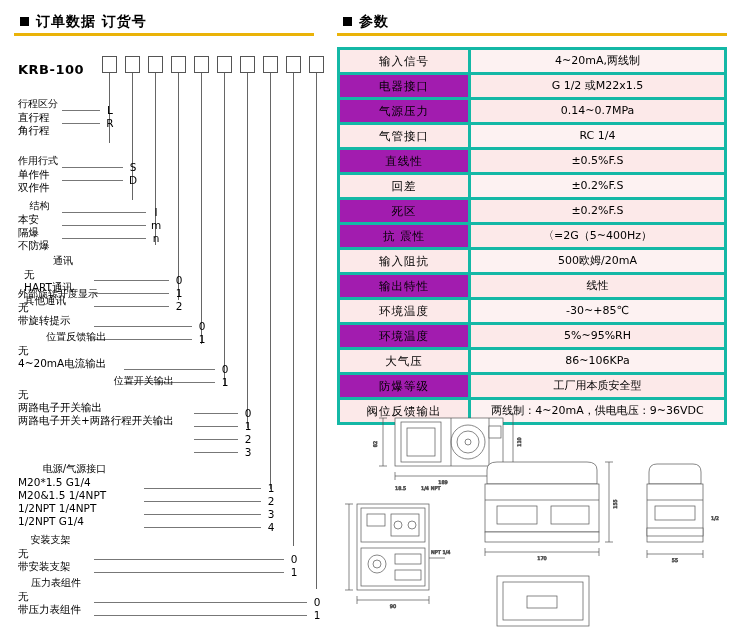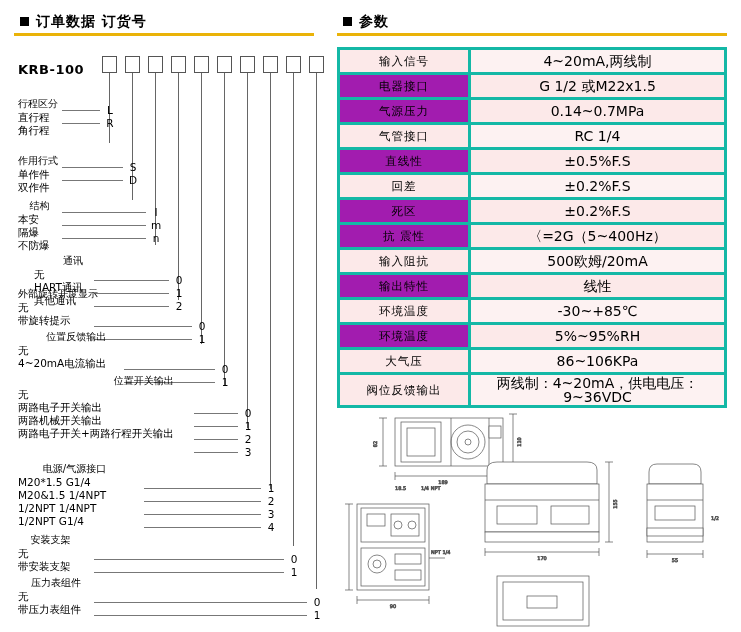--- a/index.html
+++ b/index.html
@@ -124,21 +124,21 @@
     line-height: 14px;
   }
   #param-table td.k {
     width: 120px;
     background: #fce9e9;
     font-size: 11.5px;
     letter-spacing: 1px;
   }
   #param-table td.v {
     background: #fdf2f2;
-    font-size: 14px;
+    font-size: 11px;
   }
   #param-table tr.alt td.k { background: #a21caf; }
   #param-table tr.alt td.v { background: #fce9e9; }
 
   
   #drawings {
     position: absolute;
     left: 337px;
     top: 408px;
     width: 398px;
@@ -214,21 +214,21 @@
       <div class="opt"><span class="o-label">隔爆</span></div>
       <div class="opt"><span class="o-label">不防爆</span></div>
     </div>
     <div class="leader" style="left:48px; top:168px; width:84px;"></div>
     <div class="leader" style="left:48px; top:181px; width:84px;"></div>
     <div class="leader" style="left:48px; top:194px; width:84px;"></div>
     <div class="val" style="left:135px; top:162px;">I</div>
     <div class="val" style="left:135px; top:175px;">m</div>
     <div class="val" style="left:135px; top:188px;">n</div>
 
-    <div class="grp" style="left:20px; top:210px;">
+    <div class="grp" style="left:10px; top:210px;">
       <div class="g-title">通讯</div>
       <div class="opt"><span class="o-label">无</span></div>
       <div class="opt"><span class="o-label">HART通讯</span></div>
       <div class="opt"><span class="o-label">其他通讯</span></div>
     </div>
     <div class="leader" style="left:80px; top:236px; width:75px;"></div>
     <div class="leader" style="left:80px; top:249px; width:75px;"></div>
     <div class="leader" style="left:80px; top:262px; width:75px;"></div>
     <div class="val" style="left:158px; top:230px;">0</div>
     <div class="val" style="left:158px; top:243px;">1</div>
@@ -251,21 +251,20 @@
     </div>
     <div class="leader" style="left:110px; top:325px; width:91px;"></div>
     <div class="leader" style="left:110px; top:338px; width:91px;"></div>
     <div class="val" style="left:204px; top:319px;">0</div>
     <div class="val" style="left:204px; top:332px;">1</div>
 
     <div class="grp" style="left:4px; top:330px;">
       <div class="g-title">位置开关输出</div>
       <div class="opt"><span class="o-label">无</span></div>
       <div class="opt"><span class="o-label">两路电子开关输出</span></div>
-      <div class="opt"><span class="o-label">两路机械开关输出</span></div>
       <div class="opt"><span class="o-label">两路电子开关+两路行程开关输出</span></div>
     </div>
     <div class="leader" style="left:180px; top:369px; width:44px;"></div>
     <div class="leader" style="left:180px; top:382px; width:44px;"></div>
     <div class="leader" style="left:180px; top:395px; width:44px;"></div>
     <div class="leader" style="left:180px; top:408px; width:44px;"></div>
     <div class="val" style="left:227px; top:363px;">0</div>
     <div class="val" style="left:227px; top:376px;">1</div>
     <div class="val" style="left:227px; top:389px;">2</div>
     <div class="val" style="left:227px; top:402px;">3</div>
@@ -354,20 +353,24 @@
         <td class="k">环境温度</td>
         <td class="v">-30~+85℃</td>
       </tr>
       <tr class="alt">
         <td class="k">环境温度</td>
         <td class="v">5%~95%RH</td>
       </tr>
       <tr>
         <td class="k">大气压</td>
         <td class="v">86~106KPa</td>
+      </tr>
+      <tr class="alt">
+        <td class="k">防爆等级</td>
+        <td class="v">工厂用本质安全型</td>
       </tr>
       <tr>
         <td class="k">阀位反馈输出</td>
         <td class="v">两线制：4~20mA，供电电压：9~36VDC</td>
       </tr>
     </tbody>
   </table>
 
   <div id="drawings">
     <svg width="398" height="222" viewBox="0 0 398 222">

